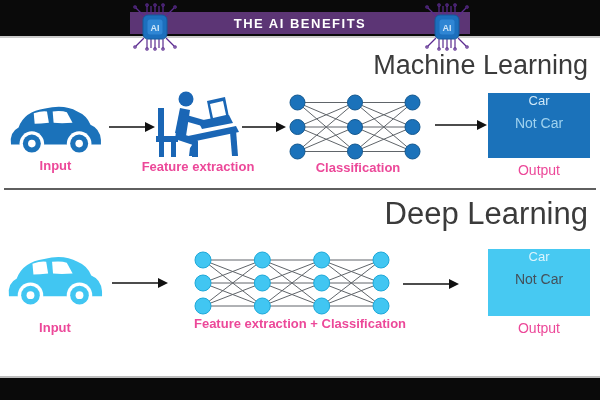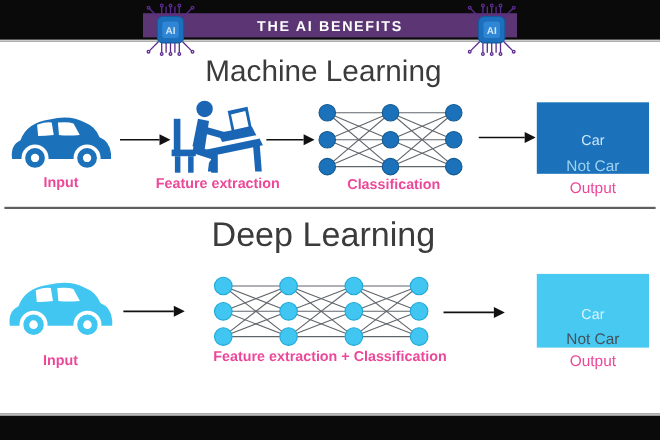--- a/index.html
+++ b/index.html
@@ -19,31 +19,31 @@
     display:flex; align-items:center; justify-content:center;
   }
   .banner-title {
     color:#ffffff; font-size:13px; font-weight:bold; letter-spacing:1.5px; text-transform:uppercase;
   }
   .chip { z-index:3; }
   .chip-left  { left:131px; top:2px; }
   .chip-right { left:423px; top:2px; }
 
   
-  .title { left:0; width:588px; text-align:center; color:#3b3b3b; font-weight:500; }
+  .title { left:0; width:588px; text-align:right; color:#3b3b3b; font-weight:500; }
   .ml-title { top:50px; font-size:27px; }
   .dl-title { top:196px; font-size:31px; }
 
   
   .label { font-size:13px; font-weight:600; color:#ec4899; text-align:center; }
   .label-bold { font-weight:normal; font-size:14px; }
 
   
   .outbox {
-    width:102px; display:flex; flex-direction:column; align-items:center; justify-content:flex-end; gap:7px;
+    width:102px; display:flex; flex-direction:column; align-items:center; justify-content:flex-start; gap:7px;
   }
   .outbox-ml { left:488px; top:93px;  height:65px; background:#1b72ba; }
   .outbox-dl { left:488px; top:249px; height:67px; background:#47c9f2; }
   .outbox-ml .line1 { color:#cfe8f8; font-size:13px; }
   .outbox-ml .line2 { color:#9fd2ef; font-size:14px; }
   .outbox-dl .line1 { color:#d9f4fd; font-size:13px; }
   .outbox-dl .line2 { color:#44505a; font-size:14px; }
 
   .divider { left:4px; top:188px; width:592px; height:2px; background:#5f5f5f; }
 

